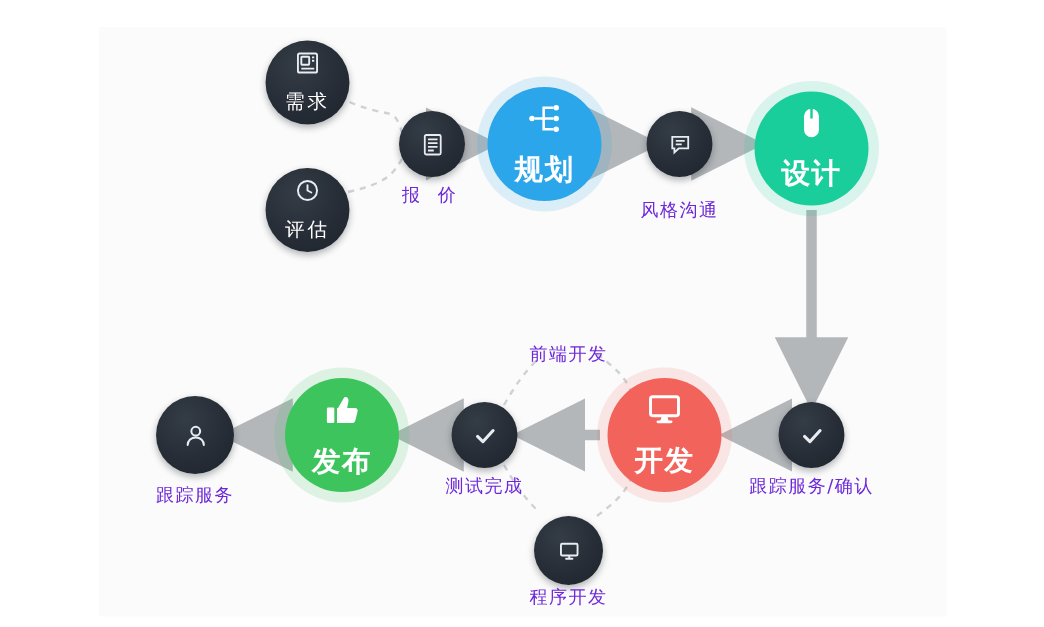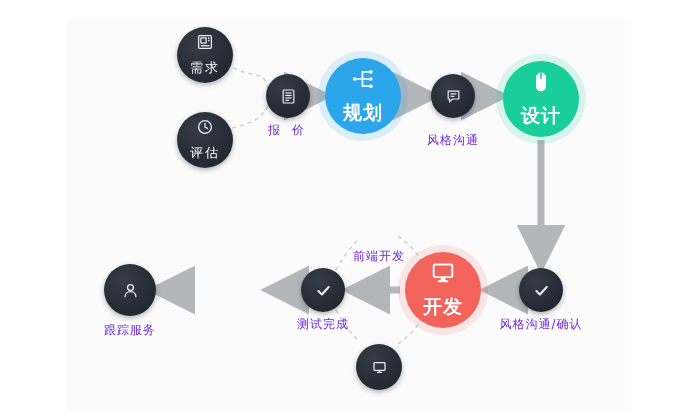--- a/index.html
+++ b/index.html
@@ -162,54 +162,67 @@
     <span class="inlabel">设计</span>
   </div>
 
   <div class="node dark" style="left:519px;top:268px;width:44px;height:44px;">
     <span class="glyph">
       <svg width="19" height="19" viewBox="0 0 24 24" fill="none" stroke="#e9edf1" stroke-width="2.6" stroke-linecap="round" stroke-linejoin="round">
         <path d="M5.5,12.6 L10,17 L18.6,7.6"></path>
       </svg>
     </span>
   </div>
-  <div class="caption" style="left:481px;top:316px;width:120px;">风格沟通/确认</div>
+  <div class="caption" style="left:481px;top:316px;width:120px;">跟踪服务/确认</div>
 
   <div class="node big halo-red" style="left:405px;top:252px;">
     <span class="glyph">
       <svg width="26" height="26" viewBox="0 0 24 24" fill="none" stroke="#ffffff" stroke-width="1.8">
         <rect x="3.4" y="4.2" width="17.2" height="11.6" rx="1.3"></rect>
         <path d="M9.3,19.4 H14.7 L13.6,16 H10.4 Z" fill="#ffffff" stroke="none"></path>
         <line x1="8" y1="19.6" x2="16" y2="19.6" stroke-linecap="round"></line>
       </svg>
     </span>
     <span class="inlabel">开发</span>
   </div>
 
-  <div class="caption" style="left:329px;top:248px;width:100px;">前端开发</div>
+  <div class="caption" style="left:329px;top:228px;width:100px;">前端开发</div>
 
   <div class="node dark" style="left:356px;top:344px;width:46px;height:46px;">
     <span class="glyph">
       <svg width="17" height="17" viewBox="0 0 24 24" fill="none" stroke="#e9edf1" stroke-width="1.8">
         <rect x="4.2" y="5" width="15.6" height="11" rx="1.2"></rect>
         <line x1="9" y1="19" x2="15" y2="19" stroke-linecap="round"></line>
         <line x1="12" y1="16" x2="12" y2="19"></line>
       </svg>
     </span>
   </div>
+  <div class="caption" style="left:329px;top:390px;width:100px;">程序开发</div>
 
   <div class="node dark" style="left:301px;top:268px;width:44px;height:44px;">
     <span class="glyph">
       <svg width="19" height="19" viewBox="0 0 24 24" fill="none" stroke="#e9edf1" stroke-width="2.6" stroke-linecap="round" stroke-linejoin="round">
         <path d="M5.5,12.6 L10,17 L18.6,7.6"></path>
       </svg>
     </span>
   </div>
   <div class="caption" style="left:273px;top:316px;width:100px;">测试完成</div>
 
+  <div class="node big halo-green" style="left:190px;top:252px;">
+    <span class="glyph">
+      <svg width="27" height="27" viewBox="0 0 24 24">
+        <rect x="2.6" y="10.4" width="4.4" height="9.2" rx="0.8" fill="#ffffff"></rect>
+        <path d="M8.6,19.6 H17.4 C18.6,19.6 19.3,18.9 19.5,17.9 L20.8,12.6
+                 C21.0,11.6 20.4,10.7 19.3,10.7 H14.6 L15.4,6.6
+                 C15.6,5.2 14.8,4.2 13.7,4.2 C13.1,4.2 12.7,4.6 12.4,5.2
+                 L9.2,10.6 H8.6 Z" fill="#ffffff"></path>
+      </svg>
+    </span>
+    <span class="inlabel">发布</span>
+  </div>
 
   <div class="node dark" style="left:104px;top:264px;width:52px;height:52px;">
     <span class="glyph">
       <svg width="19" height="19" viewBox="0 0 24 24" fill="none" stroke="#e9edf1" stroke-width="1.7">
         <circle cx="12" cy="8.2" r="3.7"></circle>
         <path d="M5.2,19.8 C5.2,15.9 8.3,13.4 12,13.4 C15.7,13.4 18.8,15.9 18.8,19.8" stroke-linecap="round"></path>
       </svg>
     </span>
   </div>
   <div class="caption" style="left:80px;top:322px;width:100px;text-align:center;">跟踪服务</div>

